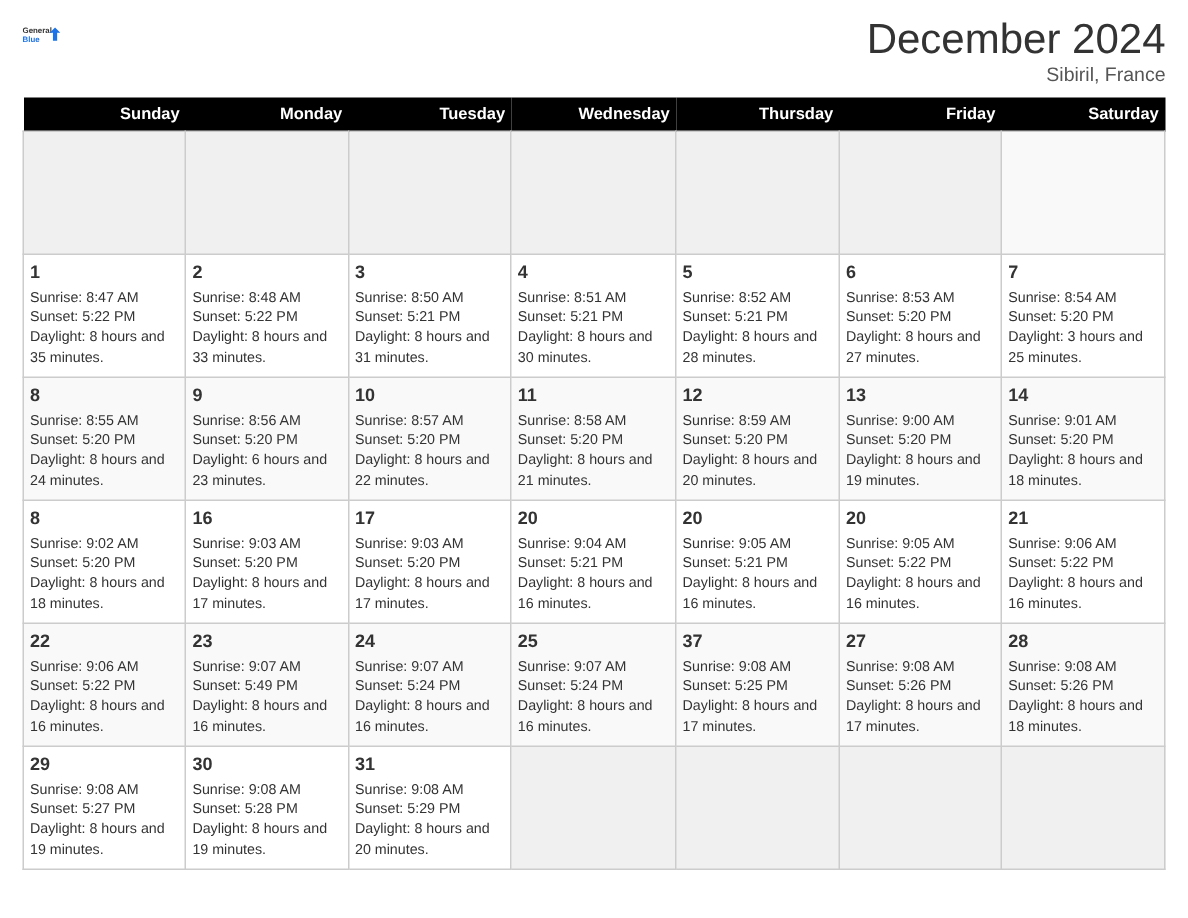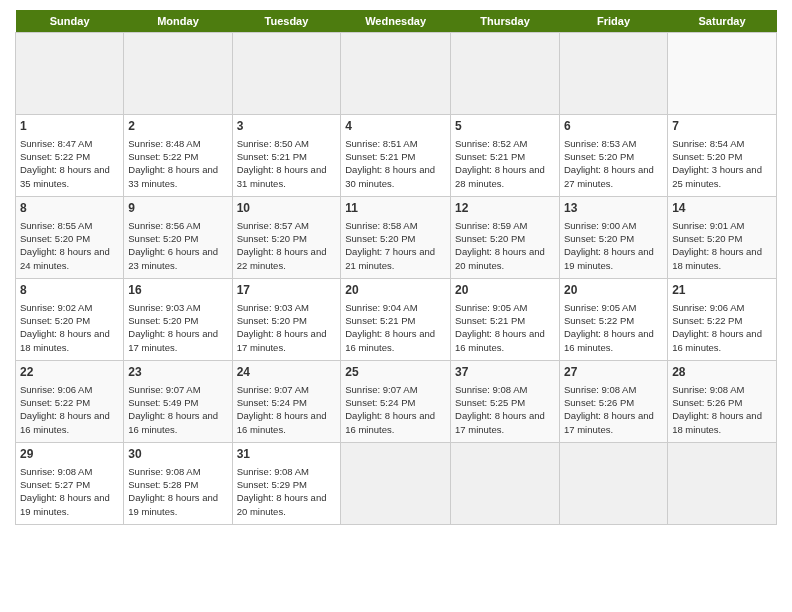--- a/index.html
+++ b/index.html
@@ -40,24 +40,24 @@
     .subtitle {
       font-size: 13px;
       color: #555;
     }
     table {
       width: 100%;
       border-collapse: collapse;
       font-size: 9.5px;
     }
     thead tr th {
-      background-color: #4d7c0f;
+      background-color: #000000;
       color: white;
       padding: 5px 4px;
-      text-align: center;
+      text-align: right;
       font-size: 11px;
       font-weight: bold;
     }
     tbody tr td {
       border: 1px solid #ccc;
       vertical-align: top;
       padding: 3px 4px;
       width: 113px;
       height: 82px;
       color: #333;
@@ -76,20 +76,33 @@
       margin-bottom: 2px;
     }
     .empty-cell {
       background: #f0f0f0 !important;
     }
   </style>
 </head>
 <body>
 
 <div class="container">
+  <div class="header">
+    <div class="logo">
+      <svg class="logo-icon" viewBox="0 0 80 42" width="60" height="35">
+          <text x="0" y="16" font-size="15" font-weight="bold" fill="#333">General</text>
+          <text x="0" y="32" font-size="15" font-weight="bold" fill="#1a73e8">Blue</text>
+          <polygon points="62,5 72,15 66,15 66,30 58,30 58,15 52,15" fill="#1a73e8"></polygon>
+        </svg>
+    </div>
+    <div class="title-area">
+      <div class="month-title">December 2024</div>
+      <div class="subtitle">Sibiril, France</div>
+    </div>
+  </div>
 
   <table>
     <thead>
       <tr>
         <th>Sunday</th>
         <th>Monday</th>
         <th>Tuesday</th>
         <th>Wednesday</th>
         <th>Thursday</th>
         <th>Friday</th>
@@ -166,21 +179,21 @@
           <td>
         <span class="day-num">10</span>
         <span>Sunrise: 8:57 AM</span><br>
         <span>Sunset: 5:20 PM</span><br>
         <span>Daylight: 8 hours and 22 minutes.</span>
       </td>
           <td>
         <span class="day-num">11</span>
         <span>Sunrise: 8:58 AM</span><br>
         <span>Sunset: 5:20 PM</span><br>
-        <span>Daylight: 7 hours and 21 minutes.</span>
+        <span>Daylight: 8 hours and 21 minutes.</span>
       </td>
           <td>
         <span class="day-num">12</span>
         <span>Sunrise: 8:59 AM</span><br>
         <span>Sunset: 5:20 PM</span><br>
         <span>Daylight: 8 hours and 20 minutes.</span>
       </td>
           <td>
         <span class="day-num">13</span>
         <span>Sunrise: 9:00 AM</span><br>

